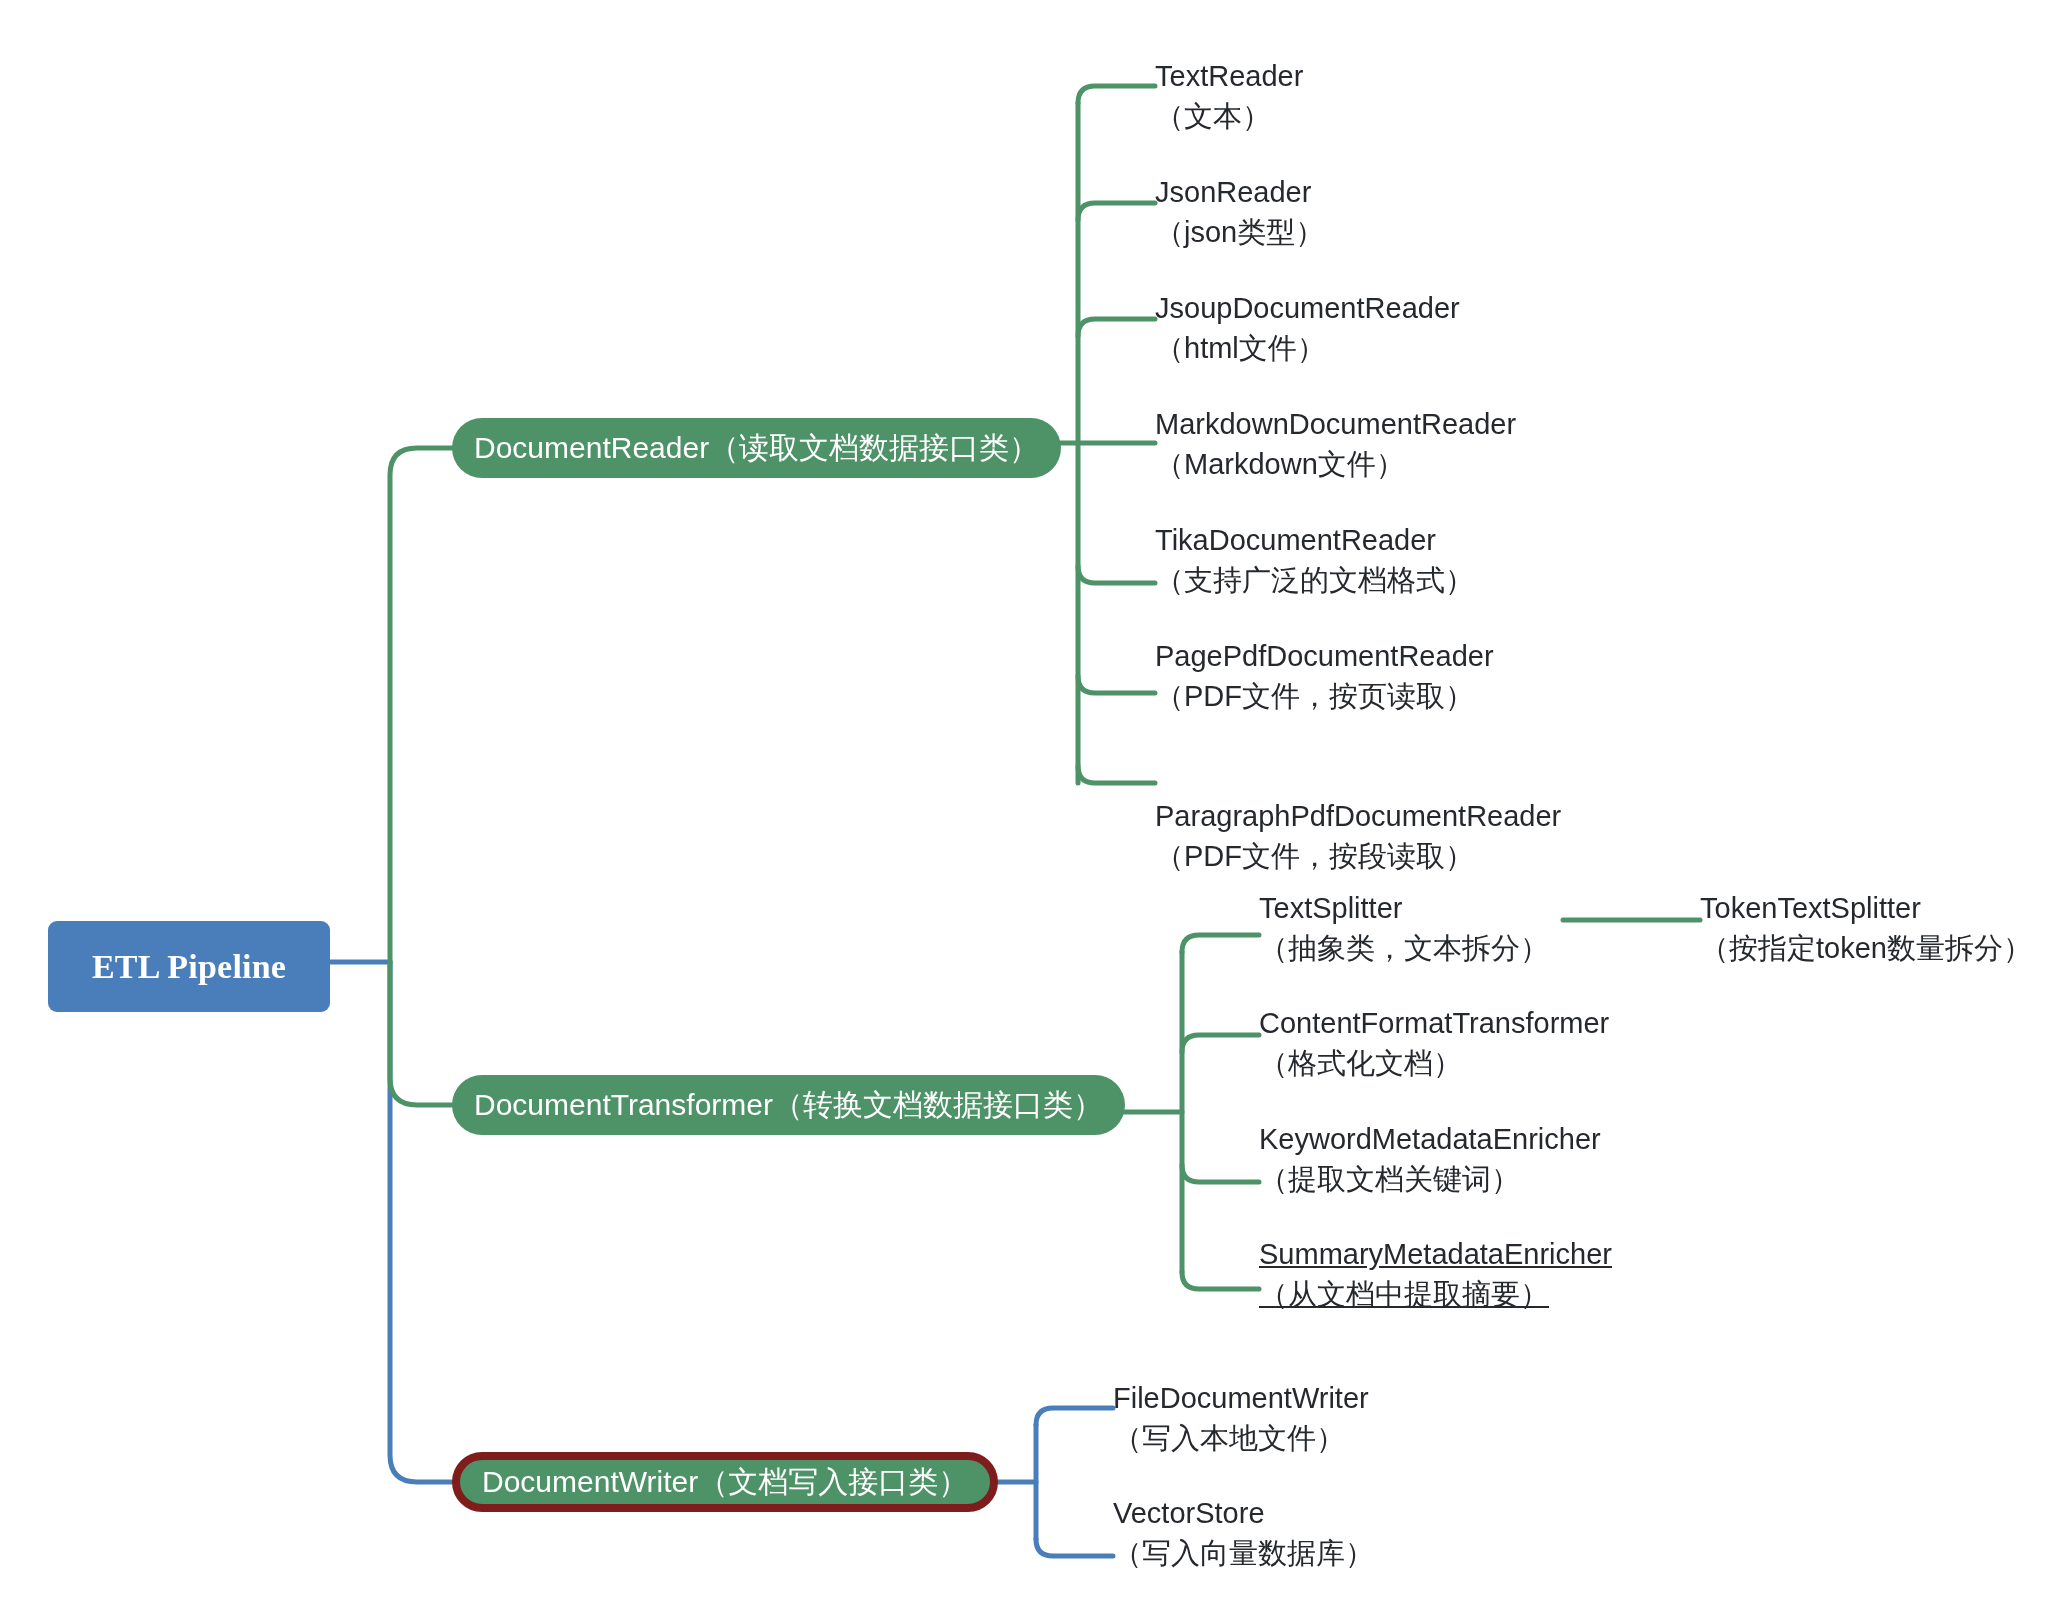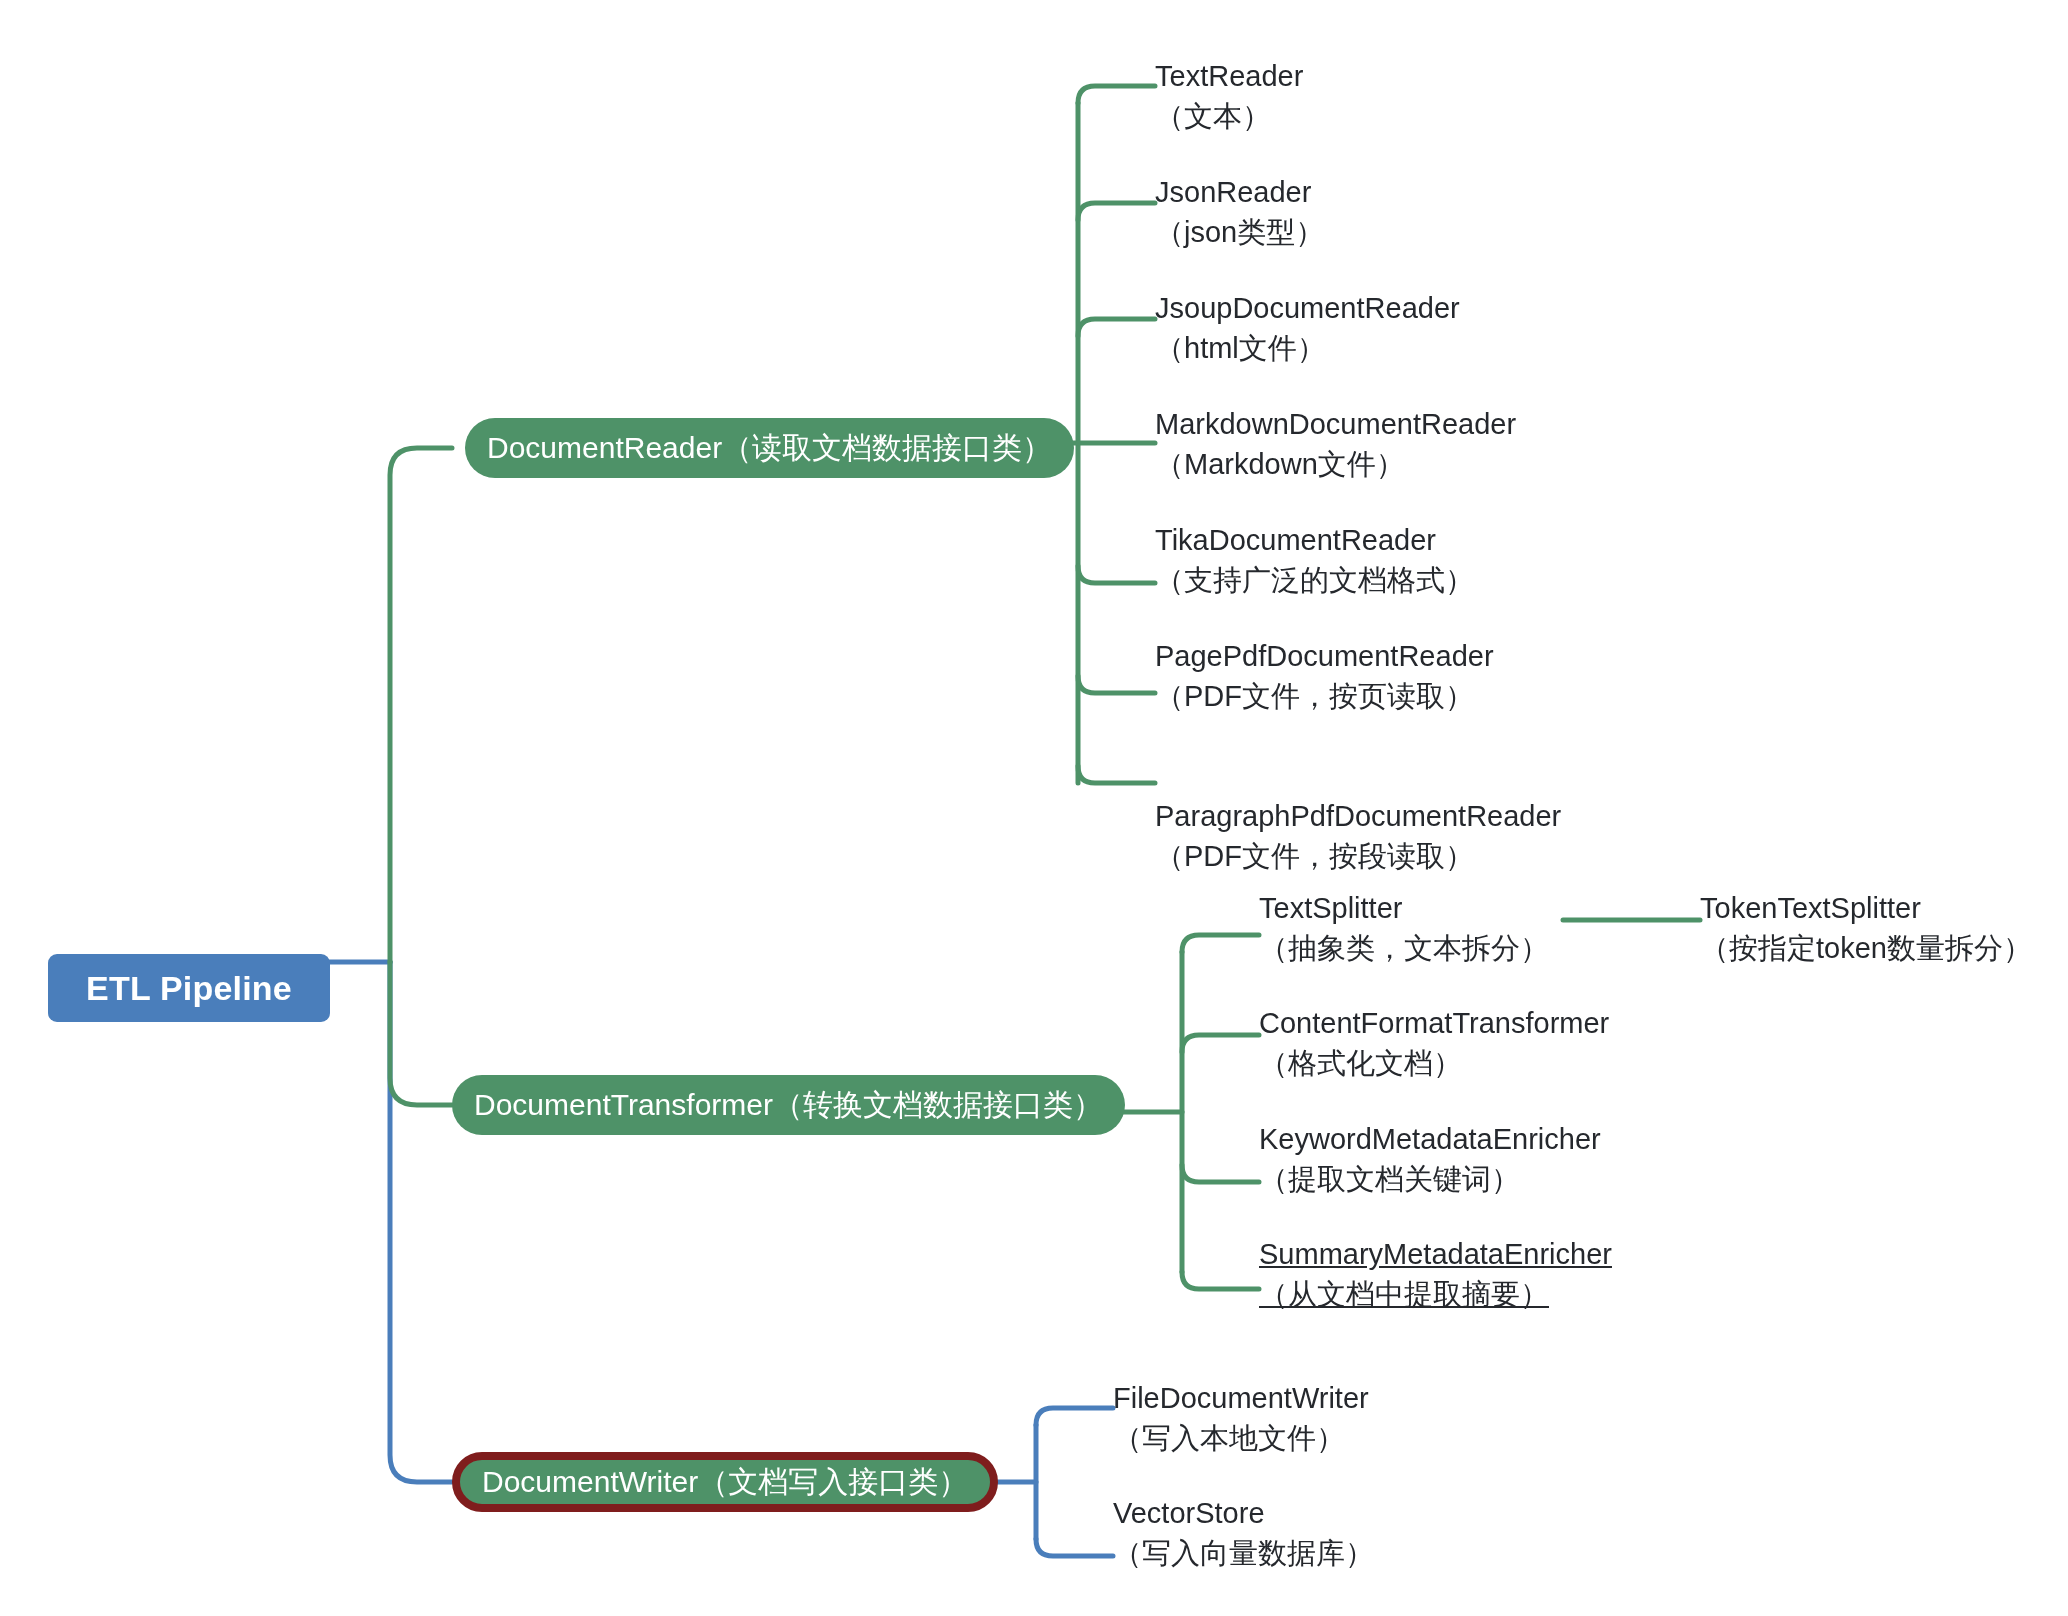--- a/index.html
+++ b/index.html
@@ -101,25 +101,25 @@
 
       <path d="M 1563 920 L 1700 920" stroke="#4e9268"></path>
 
       <path d="M 976 1482 L 1036 1482" stroke="#4a7ebb"></path>
       <path d="M 1036 1425 L 1036 1539" stroke="#4a7ebb"></path>
       <path d="M 1036 1425 Q 1036 1408 1053 1408 L 1113 1408" stroke="#4a7ebb"></path>
       <path d="M 1036 1539 Q 1036 1556 1053 1556 L 1113 1556" stroke="#4a7ebb"></path>
     </g>
   </svg>
 
-  <div class="node root-node" style="left:48px; top:954px; width:282px; height:68px;">
+  <div class="node root-node" style="left:48px; top:921px; width:282px; height:91px;font-family:Liberation Serif, serif;">
     <span>ETL Pipeline</span>
   </div>
 
-  <div class="node branch-node" style="left:465px; top:418px; height:60px;">
+  <div class="node branch-node" style="left:452px; top:418px; height:60px;">
     <span>DocumentReader（读取文档数据接口类）</span>
   </div>
 
   <div class="node branch-node" style="left:452px; top:1075px; height:60px;">
     <span>DocumentTransformer（转换文档数据接口类）</span>
   </div>
 
   <div class="node branch-node outlined" style="left:452px; top:1452px; height:60px;">
     <span>DocumentWriter（文档写入接口类）</span>
   </div>

